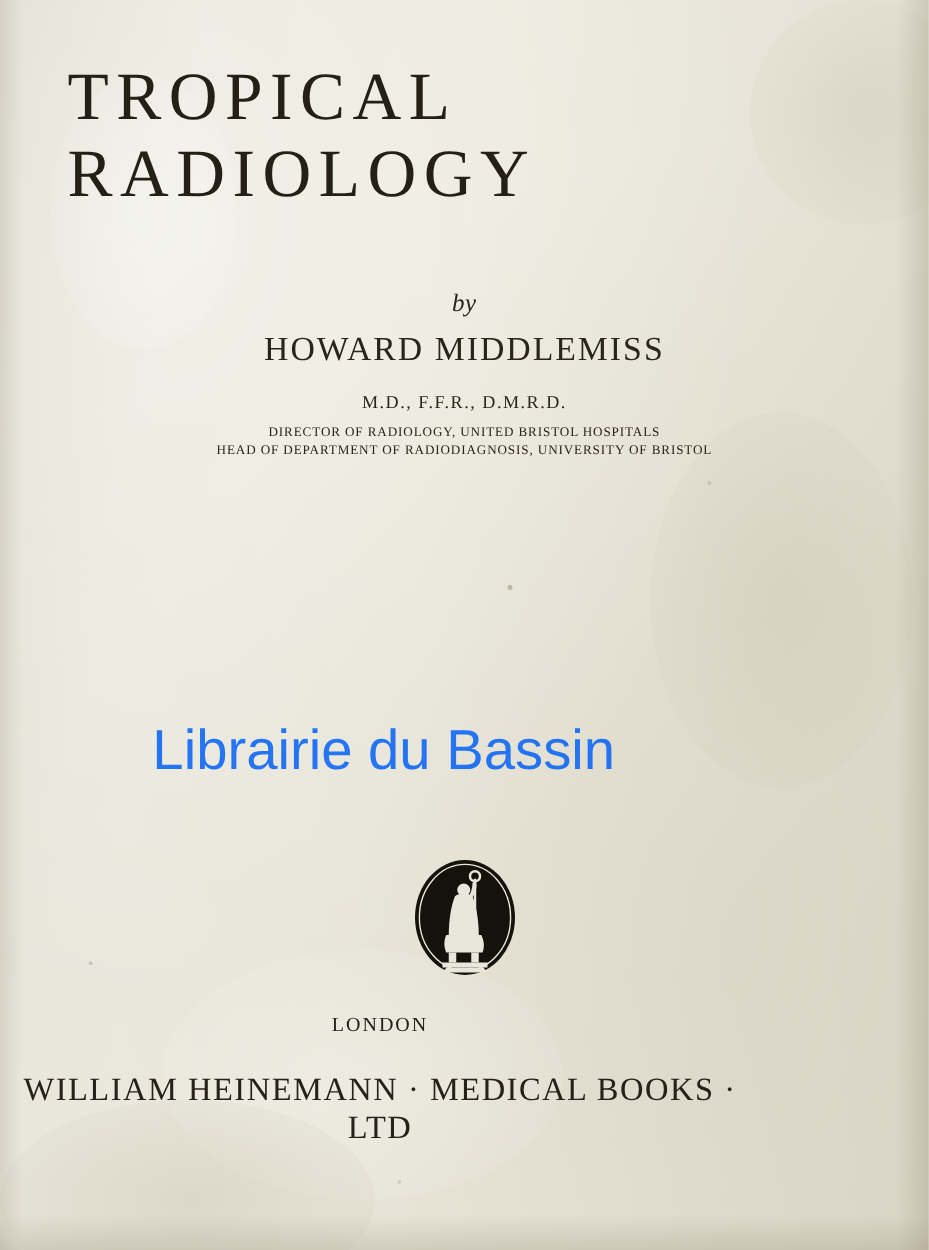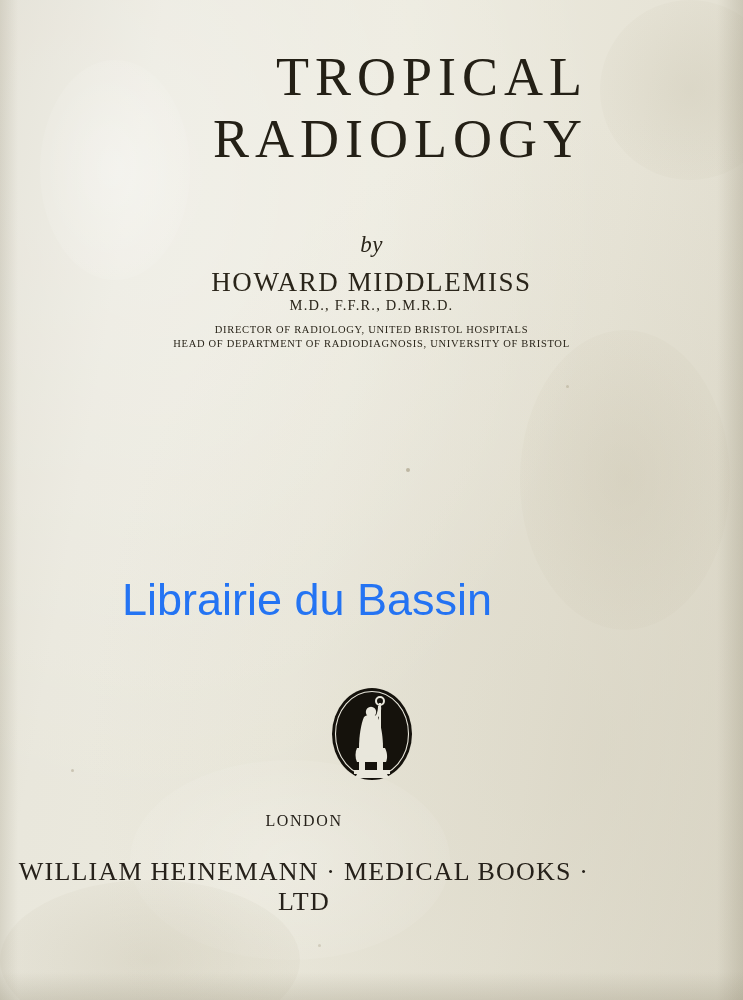--- a/index.html
+++ b/index.html
@@ -66,21 +66,22 @@
   .s2 { left: 71px;  top: 769px; width: 3px; height: 3px; opacity:.4; }
   .s3 { left: 566px; top: 385px; width: 3px; height: 3px; opacity:.35; }
   .s4 { left: 318px; top: 944px; width: 3px; height: 3px; opacity:.3; }
 
   
   .title-block {
     position: absolute;
     left: 0;
     top: 46px;
     width: 588px;
-    text-align: right;
+    text-align: left;
+    padding-left: 48px;
   }
   .title-line {
     font-family: "Liberation Serif", serif;
     font-size: 54px;
     letter-spacing: 6px;
     color: #242016;
     line-height: 62px;
     font-weight: 400;
     text-indent: 6px;
   }
@@ -90,35 +91,35 @@
     position: absolute;
     left: 0;
     top: 232px;
     width: 743px;
     text-align: center;
     color: #2a251a;
   }
   .by {
     font-family: "Liberation Serif", serif;
     font-style: italic;
-    font-size: 23px;
+    font-size: 20px;
     letter-spacing: 0.5px;
     margin-bottom: 9px;
   }
   .author-name {
     font-family: "Liberation Serif", serif;
     font-size: 27px;
     letter-spacing: 1.6px;
     line-height: 30px;
   }
   .degrees {
     font-family: "Liberation Serif", serif;
     font-size: 14.5px;
     letter-spacing: 1.2px;
-    margin-top: 0;
+    margin-top: 20px;
   }
   .affil {
     font-family: "Liberation Serif", serif;
     font-size: 10.5px;
     letter-spacing: 0.7px;
     line-height: 14px;
     margin-top: 9px;
   }
 
   

